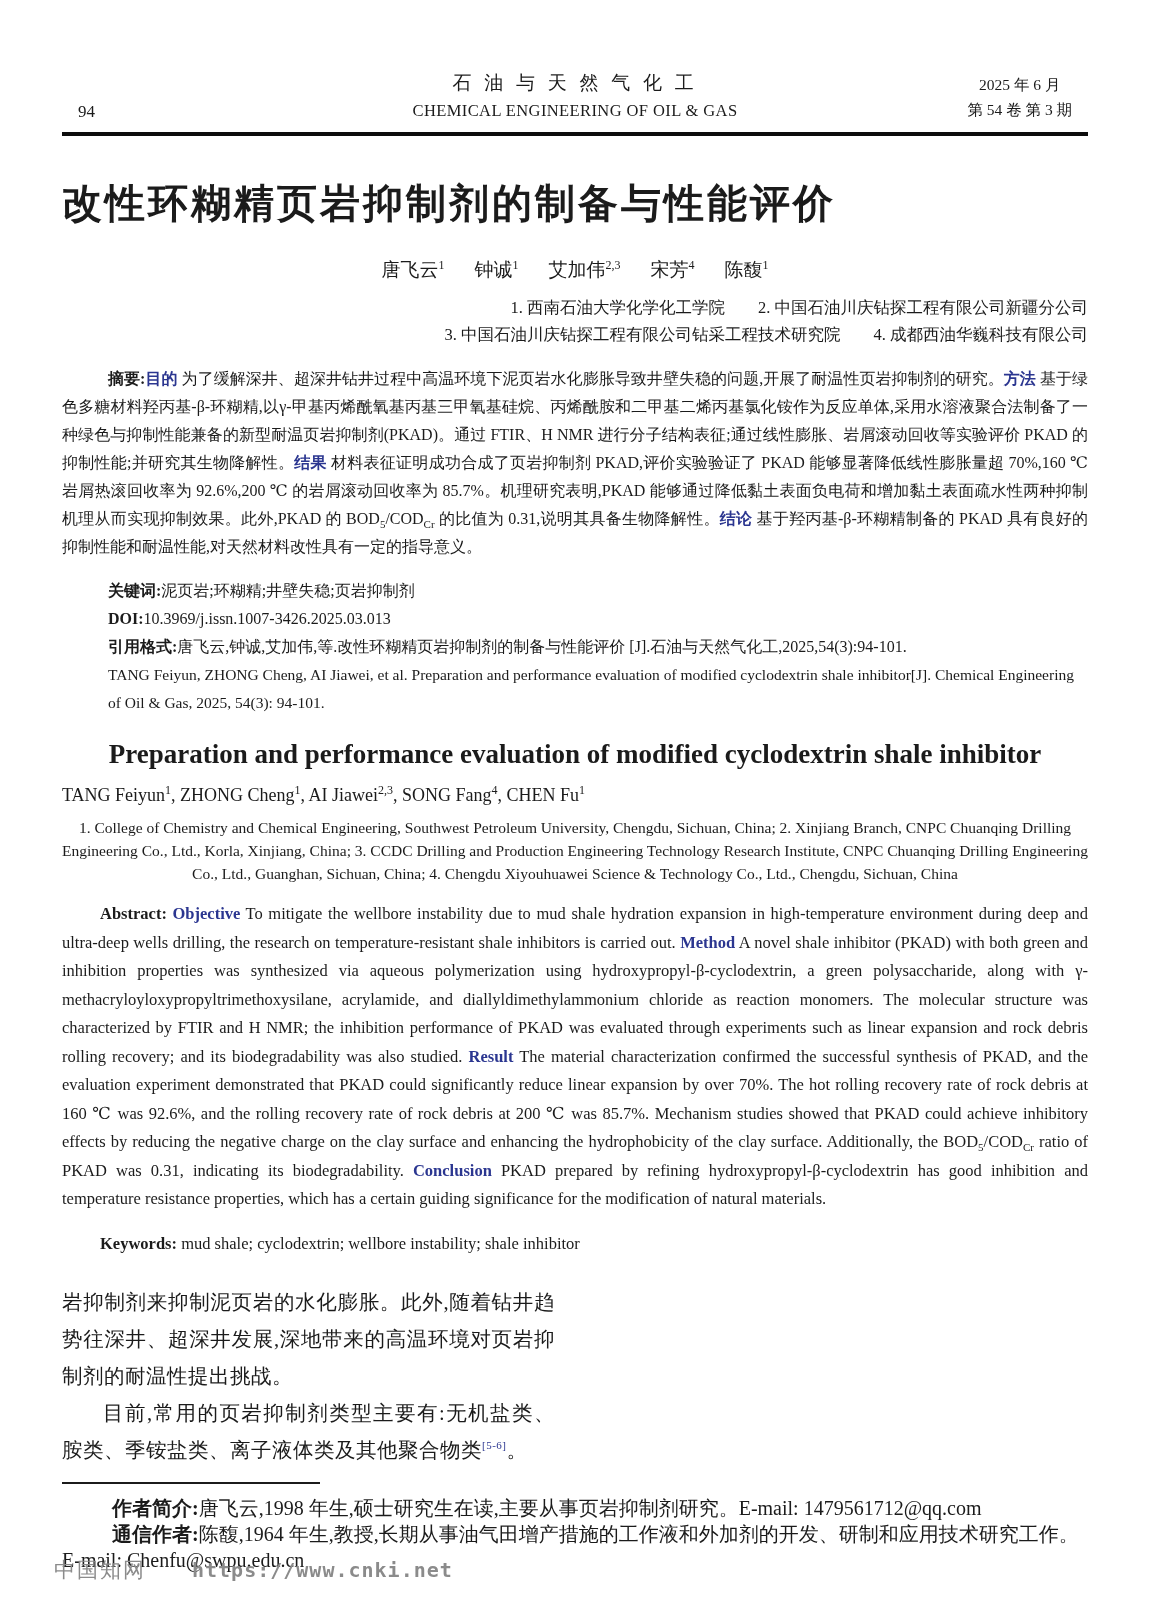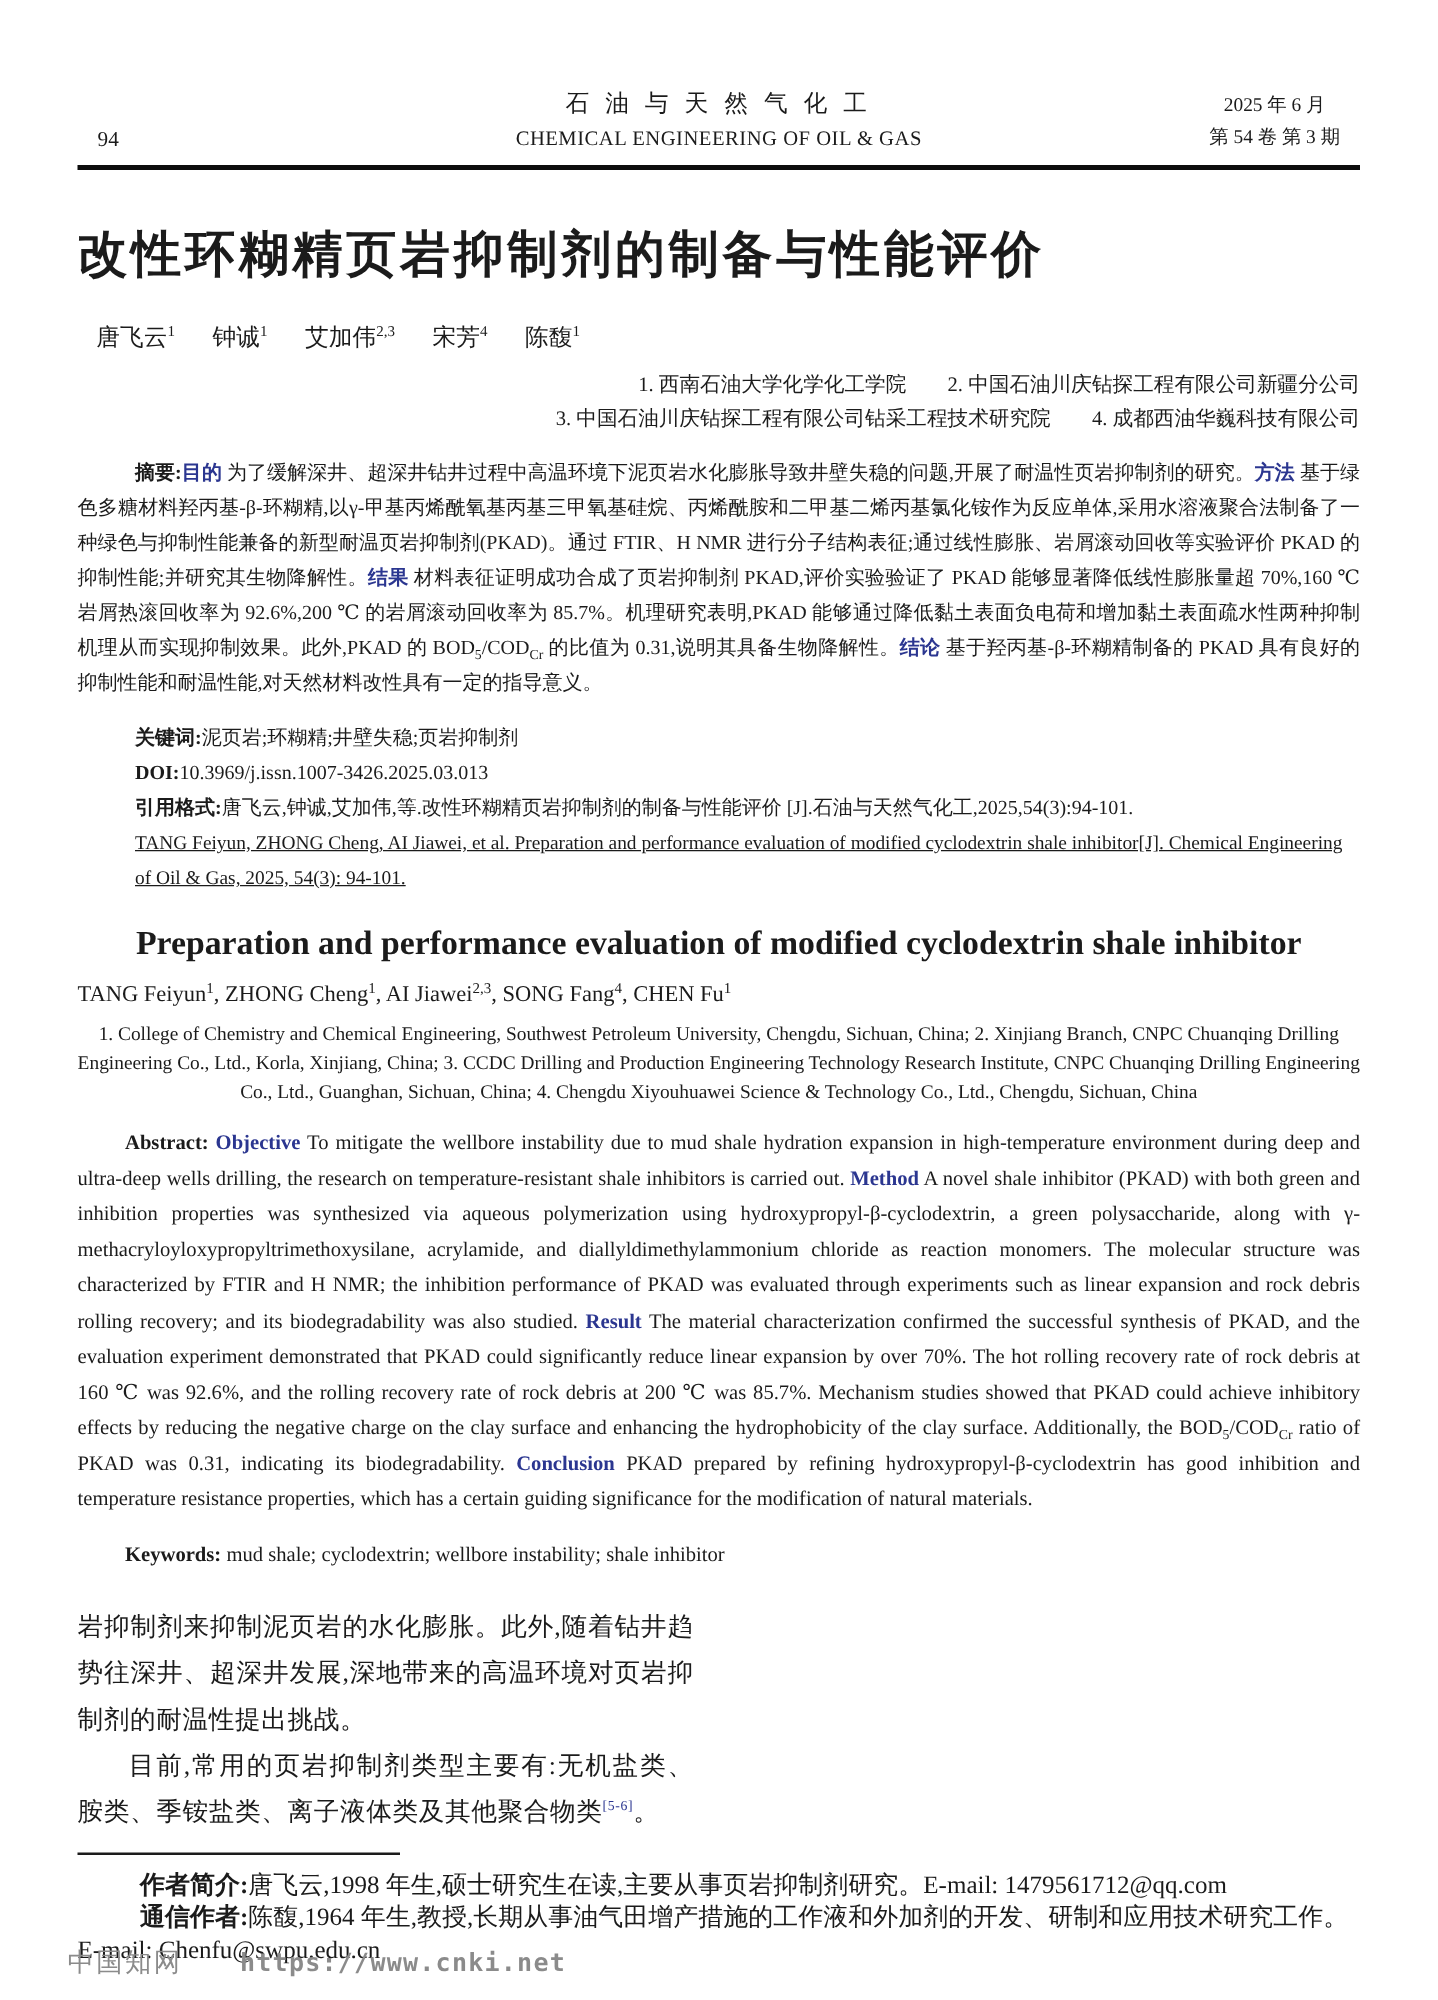--- a/index.html
+++ b/index.html
@@ -21,28 +21,28 @@
   .journal-cn{font-size:19px;letter-spacing:4px;}
   .journal-en{font-size:16.5px;margin-top:5px;letter-spacing:.4px;}
   .issue{position:absolute;right:16px;top:2px;text-align:center;font-size:15.5px;line-height:25px;}
   .hdr-rule{height:4px;background:#0d0d0d;margin-top:10px;}
   
   .title-cn{
     font-family:"Liberation Sans","DejaVu Sans",sans-serif;
     font-weight:bold;font-size:40px;letter-spacing:3px;
     text-align:left;margin:40px 0 0 0;
   }
-  .authors-cn{text-align:left;margin-top:26px;font-size:19px;}
+  .authors-cn{text-align:center;margin-top:26px;font-size:19px;}
   .authors-cn .author{margin:0 15px;}
   .affils-cn{text-align:right;margin-top:11px;font-size:16.5px;line-height:27px;}
   
   .abstract-cn{margin-top:17px;font-size:16px;line-height:28px;text-align:justify;text-indent:46px;}
   .meta{font-size:16px;line-height:28px;padding-left:46px;margin:0;}
   .lbl{font-weight:bold;}
-  .citation-en{font-size:15.5px;text-decoration:underline;}
+  .citation-en{font-size:15.5px;}
   
   .title-en{text-align:center;font-weight:bold;font-size:27px;margin:22px 0 0 0;}
   .authors-en{text-align:left;font-size:18px;margin-top:15px;}
   .affil-en{text-align:center;font-size:15.5px;line-height:23px;margin-top:10px;}
   
   .abstract-en{margin-top:15px;font-size:16.5px;line-height:28.5px;text-align:justify;text-indent:38px;}
   .keywords-en{font-size:16.5px;line-height:28.5px;padding-left:38px;margin:1px 0 0 0;}
   
   .body-cols{display:flex;gap:40px;margin-top:25px;}
   .col{width:493px;font-size:20.5px;line-height:37px;text-align:justify;letter-spacing:.5px;}

